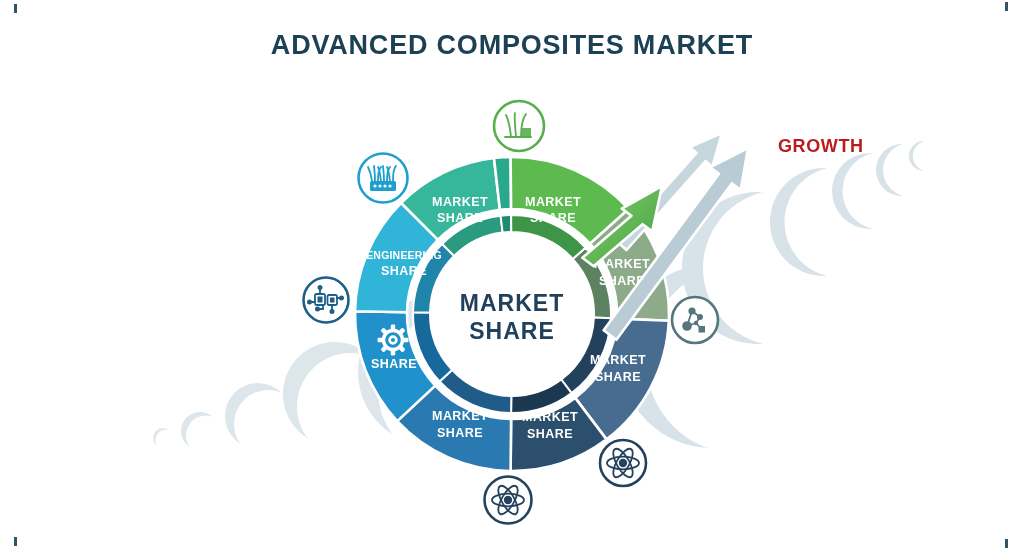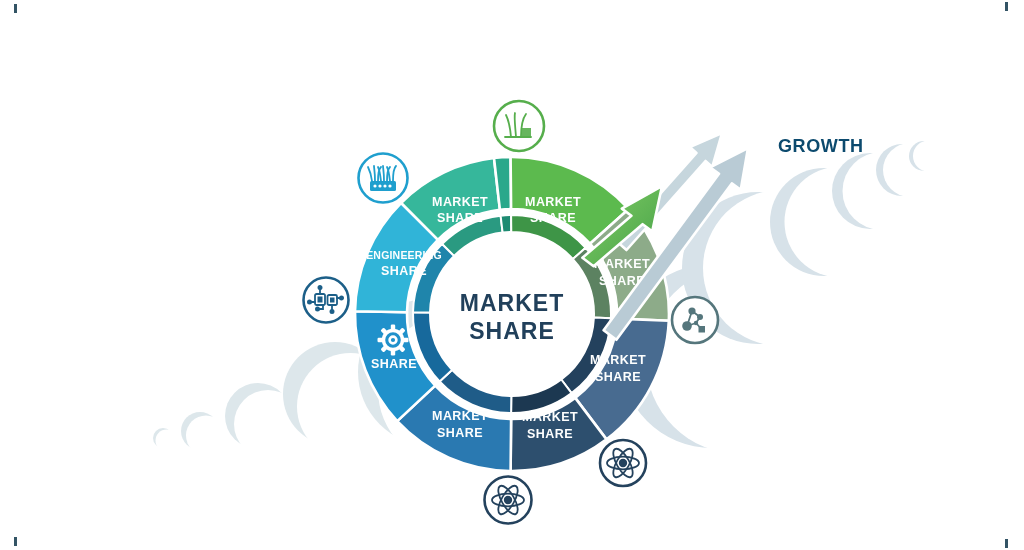--- a/index.html
+++ b/index.html
@@ -1,21 +1,21 @@
 <!DOCTYPE html>
 <html><head>
 <meta charset="utf-8">
 <style>
   html,body{margin:0;padding:0;background:#fff;}
   .canvas{position:relative;width:1024px;height:550px;background:#ffffff;overflow:hidden;
           font-family:"Liberation Sans",sans-serif;}
   .title{position:absolute;top:30px;left:0;width:100%;text-align:center;
          font-size:27px;font-weight:bold;letter-spacing:.8px;color:#1d4154;}
   .growth{position:absolute;left:778px;top:136px;font-size:18px;font-weight:bold;
-          letter-spacing:.6px;color:#0c4a6e;}
+          letter-spacing:.6px;color:#b91c1c;}
   svg{position:absolute;left:0;top:0;}
   .seg{stroke:#ffffff;stroke-width:2.6;stroke-linejoin:round;}
   .seg-inner{stroke:#ffffff;stroke-width:2;stroke-linejoin:round;}
   .seg-label{fill:#fdfefe;font-weight:bold;font-size:12.5px;letter-spacing:.4px;text-anchor:middle;}
   .seg-label-small{font-size:10.5px;letter-spacing:.2px;}
   .center-label{fill:#21405b;font-weight:bold;font-size:23px;letter-spacing:1px;text-anchor:middle;}
   .icon-ring{fill:#ffffff;stroke:currentColor;stroke-width:2.6;}
   .glyph{stroke:currentColor;fill:none;stroke-width:1.8;stroke-linecap:round;}
   .arrow{stroke:#ffffff;stroke-width:2.6;stroke-linejoin:round;}
 </style>
@@ -225,14 +225,15 @@
     </g>
 
     <g opacity="0.9" fill="#1d4154">
       <rect x="14" y="4" width="3" height="9"></rect>
       <rect x="1005" y="2" width="3" height="9"></rect>
       <rect x="14" y="537" width="3" height="9"></rect>
       <rect x="1005" y="539" width="3" height="9"></rect>
     </g>
   </svg>
 
+  <div class="title">ADVANCED COMPOSITES MARKET</div>
   <div class="growth">GROWTH</div>
 </div>
 
 </body></html>

